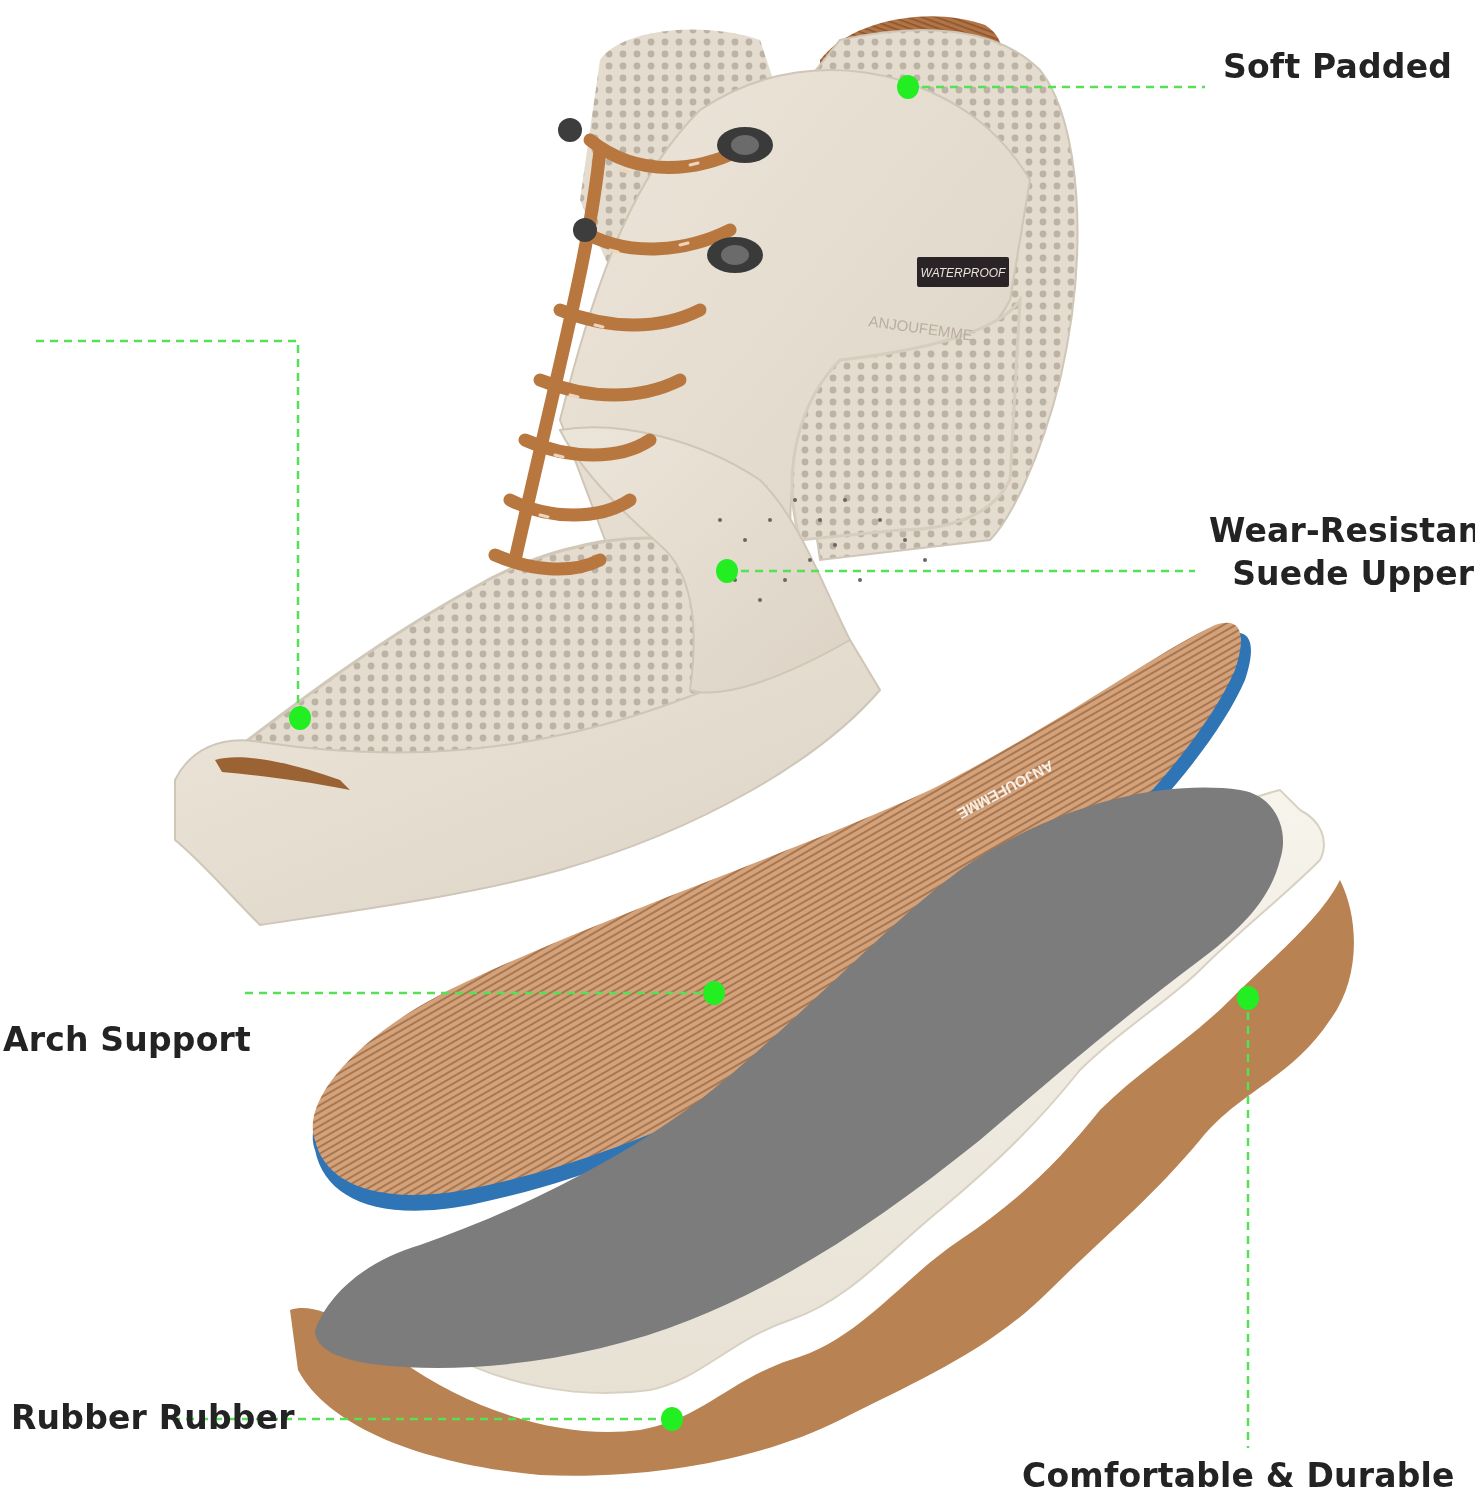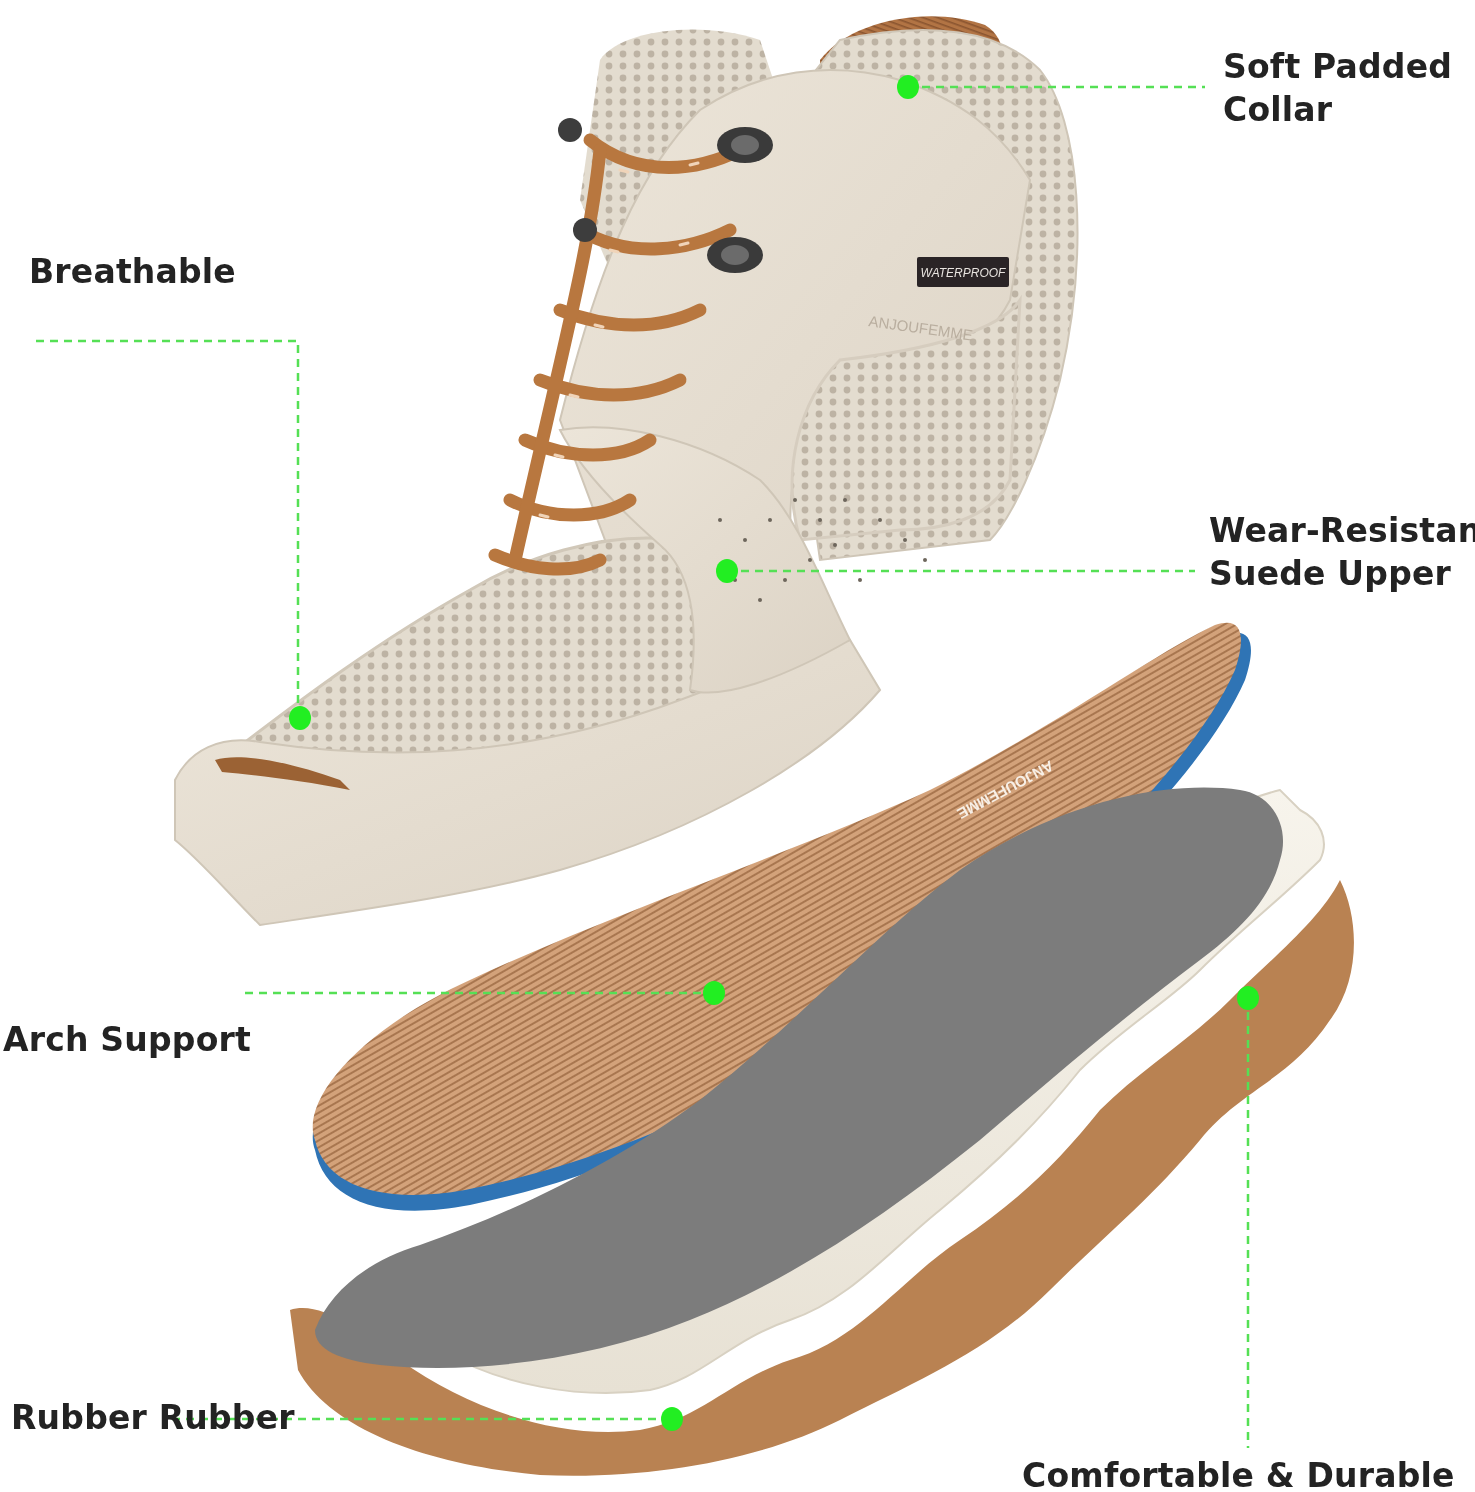--- a/index.html
+++ b/index.html
@@ -27,20 +27,21 @@
       height: 1492px;
     }
     .label {
       position: absolute;
       color: #232323;
       font-weight: bold;
       font-size: 33px;
       line-height: 43px;
       letter-spacing: 0.2px;
       white-space: nowrap;
+      text-align: center;
     }
     .label span { display: block; }
     .brand-tag {
       font-family: "Liberation Sans", sans-serif;
       font-style: italic;
     }
   </style>
 </head>
 <body>
 
@@ -175,25 +176,23 @@
       <ellipse cx="300" cy="718" rx="11" ry="12"></ellipse>
       <ellipse cx="727" cy="571" rx="11" ry="12"></ellipse>
       <ellipse cx="714" cy="993" rx="11" ry="12"></ellipse>
       <ellipse cx="672" cy="1419" rx="11" ry="12"></ellipse>
       <ellipse cx="1248" cy="998" rx="11" ry="12"></ellipse>
     </g>
   </svg>
 
   <div class="label" style="left:1223px; top:45px;">
     <span>Soft Padded</span>
-    <span>Collar</span>
   </div>
 
   <div class="label" style="left:29px; top:250px;">
-    <span>Breathable</span>
   </div>
 
   <div class="label" style="left:1209px; top:509px;">
     <span>Wear-Resistant</span>
     <span>Suede Upper</span>
   </div>
 
   <div class="label" style="left:3px; top:971px;margin-top:47px;">
     <span>Arch Support</span>
   </div>

